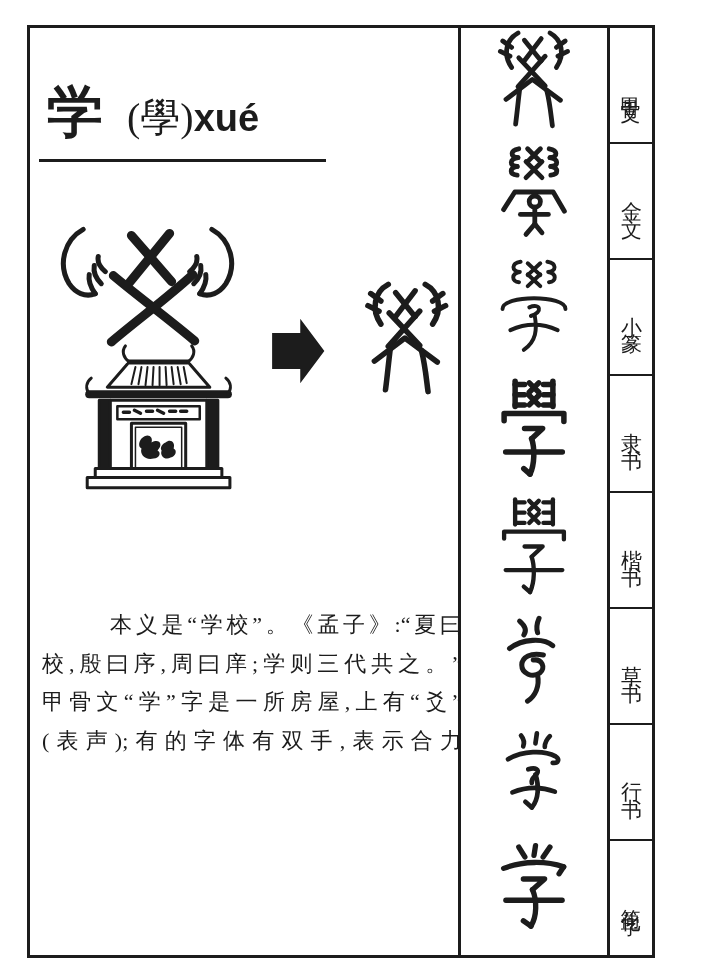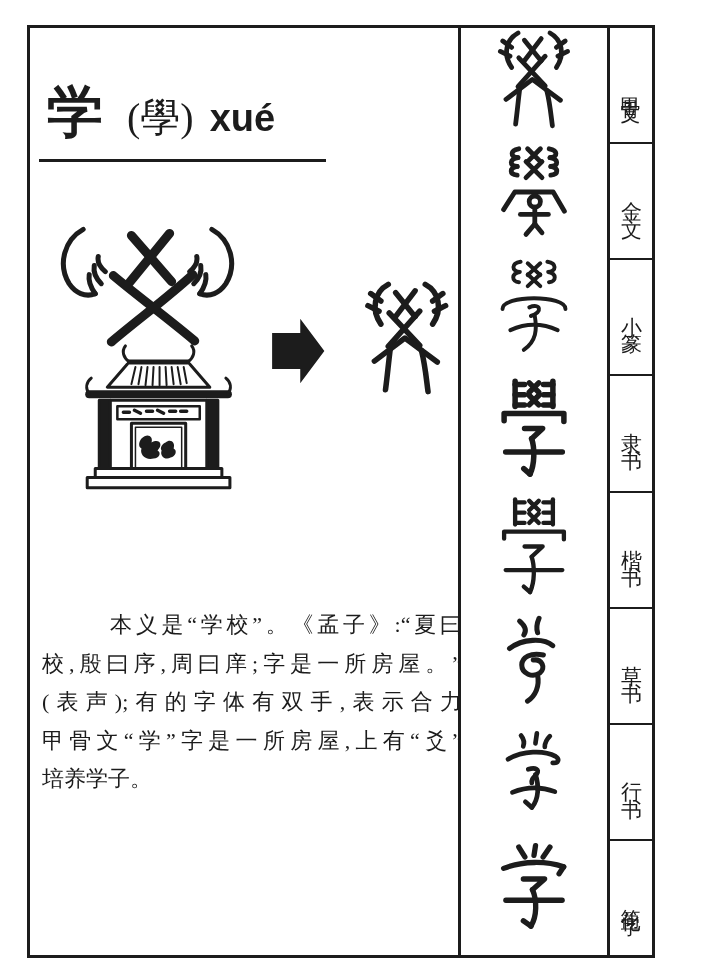--- a/index.html
+++ b/index.html
@@ -9,21 +9,21 @@
   }
   .frame{
     position:absolute;left:27px;top:25px;width:628px;height:933px;
     border:3px solid #1c1c1c;box-sizing:border-box;display:flex;background:#fff;
   }
   
   .main-panel{flex:1;position:relative;}
   .title-row{position:absolute;left:17px;top:56px;display:flex;align-items:baseline;white-space:nowrap;}
   .title-char{font-size:56px;font-weight:bold;line-height:1;}
   .title-trad{font-size:40px;margin-left:24px;line-height:1;}
-  .title-pinyin{font-family:"Liberation Sans",sans-serif;font-size:38px;margin-left:16px;font-weight:600;line-height:1;}
+  .title-pinyin{font-family:"Liberation Sans",sans-serif;font-size:38px;font-weight:600;line-height:1;}
   .title-underline{position:absolute;left:9px;top:131px;width:287px;height:3px;background:#1c1c1c;}
   .illustration{position:absolute;left:13px;top:190px;width:412px;height:274px;}
   .body-text{position:absolute;left:12px;top:578px;width:420px;font-size:22px;line-height:38.5px;}
   .body-line{text-align:justify;text-align-last:justify;}
   .body-line.first{text-indent:68px;}
   .body-line.last{text-align-last:left;}
   
   .forms-column{width:149px;border-left:3px solid #1c1c1c;box-sizing:border-box;
     display:flex;flex-direction:column;}
   .form-cell{flex:1;display:flex;align-items:center;justify-content:center;}
@@ -209,24 +209,23 @@
 
       <g>
         <polygon points="228,113 256,113 256,99 280,131 256,163 256,149 228,149" fill="#1c1c1c"></polygon>
       </g>
 
       <use href="#glyph-oracle" x="316" y="60" width="92" height="129" stroke-width="6"></use>
     </svg>
 
     <div class="body-text">
       <div class="body-line first">本义是“学校”。《孟子》:“夏曰</div>
-      <div class="body-line">校,殷曰序,周曰庠;字是一所房屋。”</div>
+      <div class="body-line">校,殷曰序,周曰庠;学则三代共之。”</div>
+      <div class="body-line">甲骨文“学”字是一所房屋,上有“爻”</div>
       <div class="body-line">(表声);有的字体有双手,表示合力</div>
-      <div class="body-line">甲骨文“学”字是一所房屋,上有“爻”</div>
-      <div class="body-line last">培养学子。</div>
     </div>
   </div>
 
   <div class="forms-column">
     <div class="form-cell">
       <svg class="glyph" width="86" height="112" viewBox="0 0 100 140">
           <use href="#glyph-oracle" stroke-width="6"></use>
         </svg>
     </div>
     <div class="form-cell">

